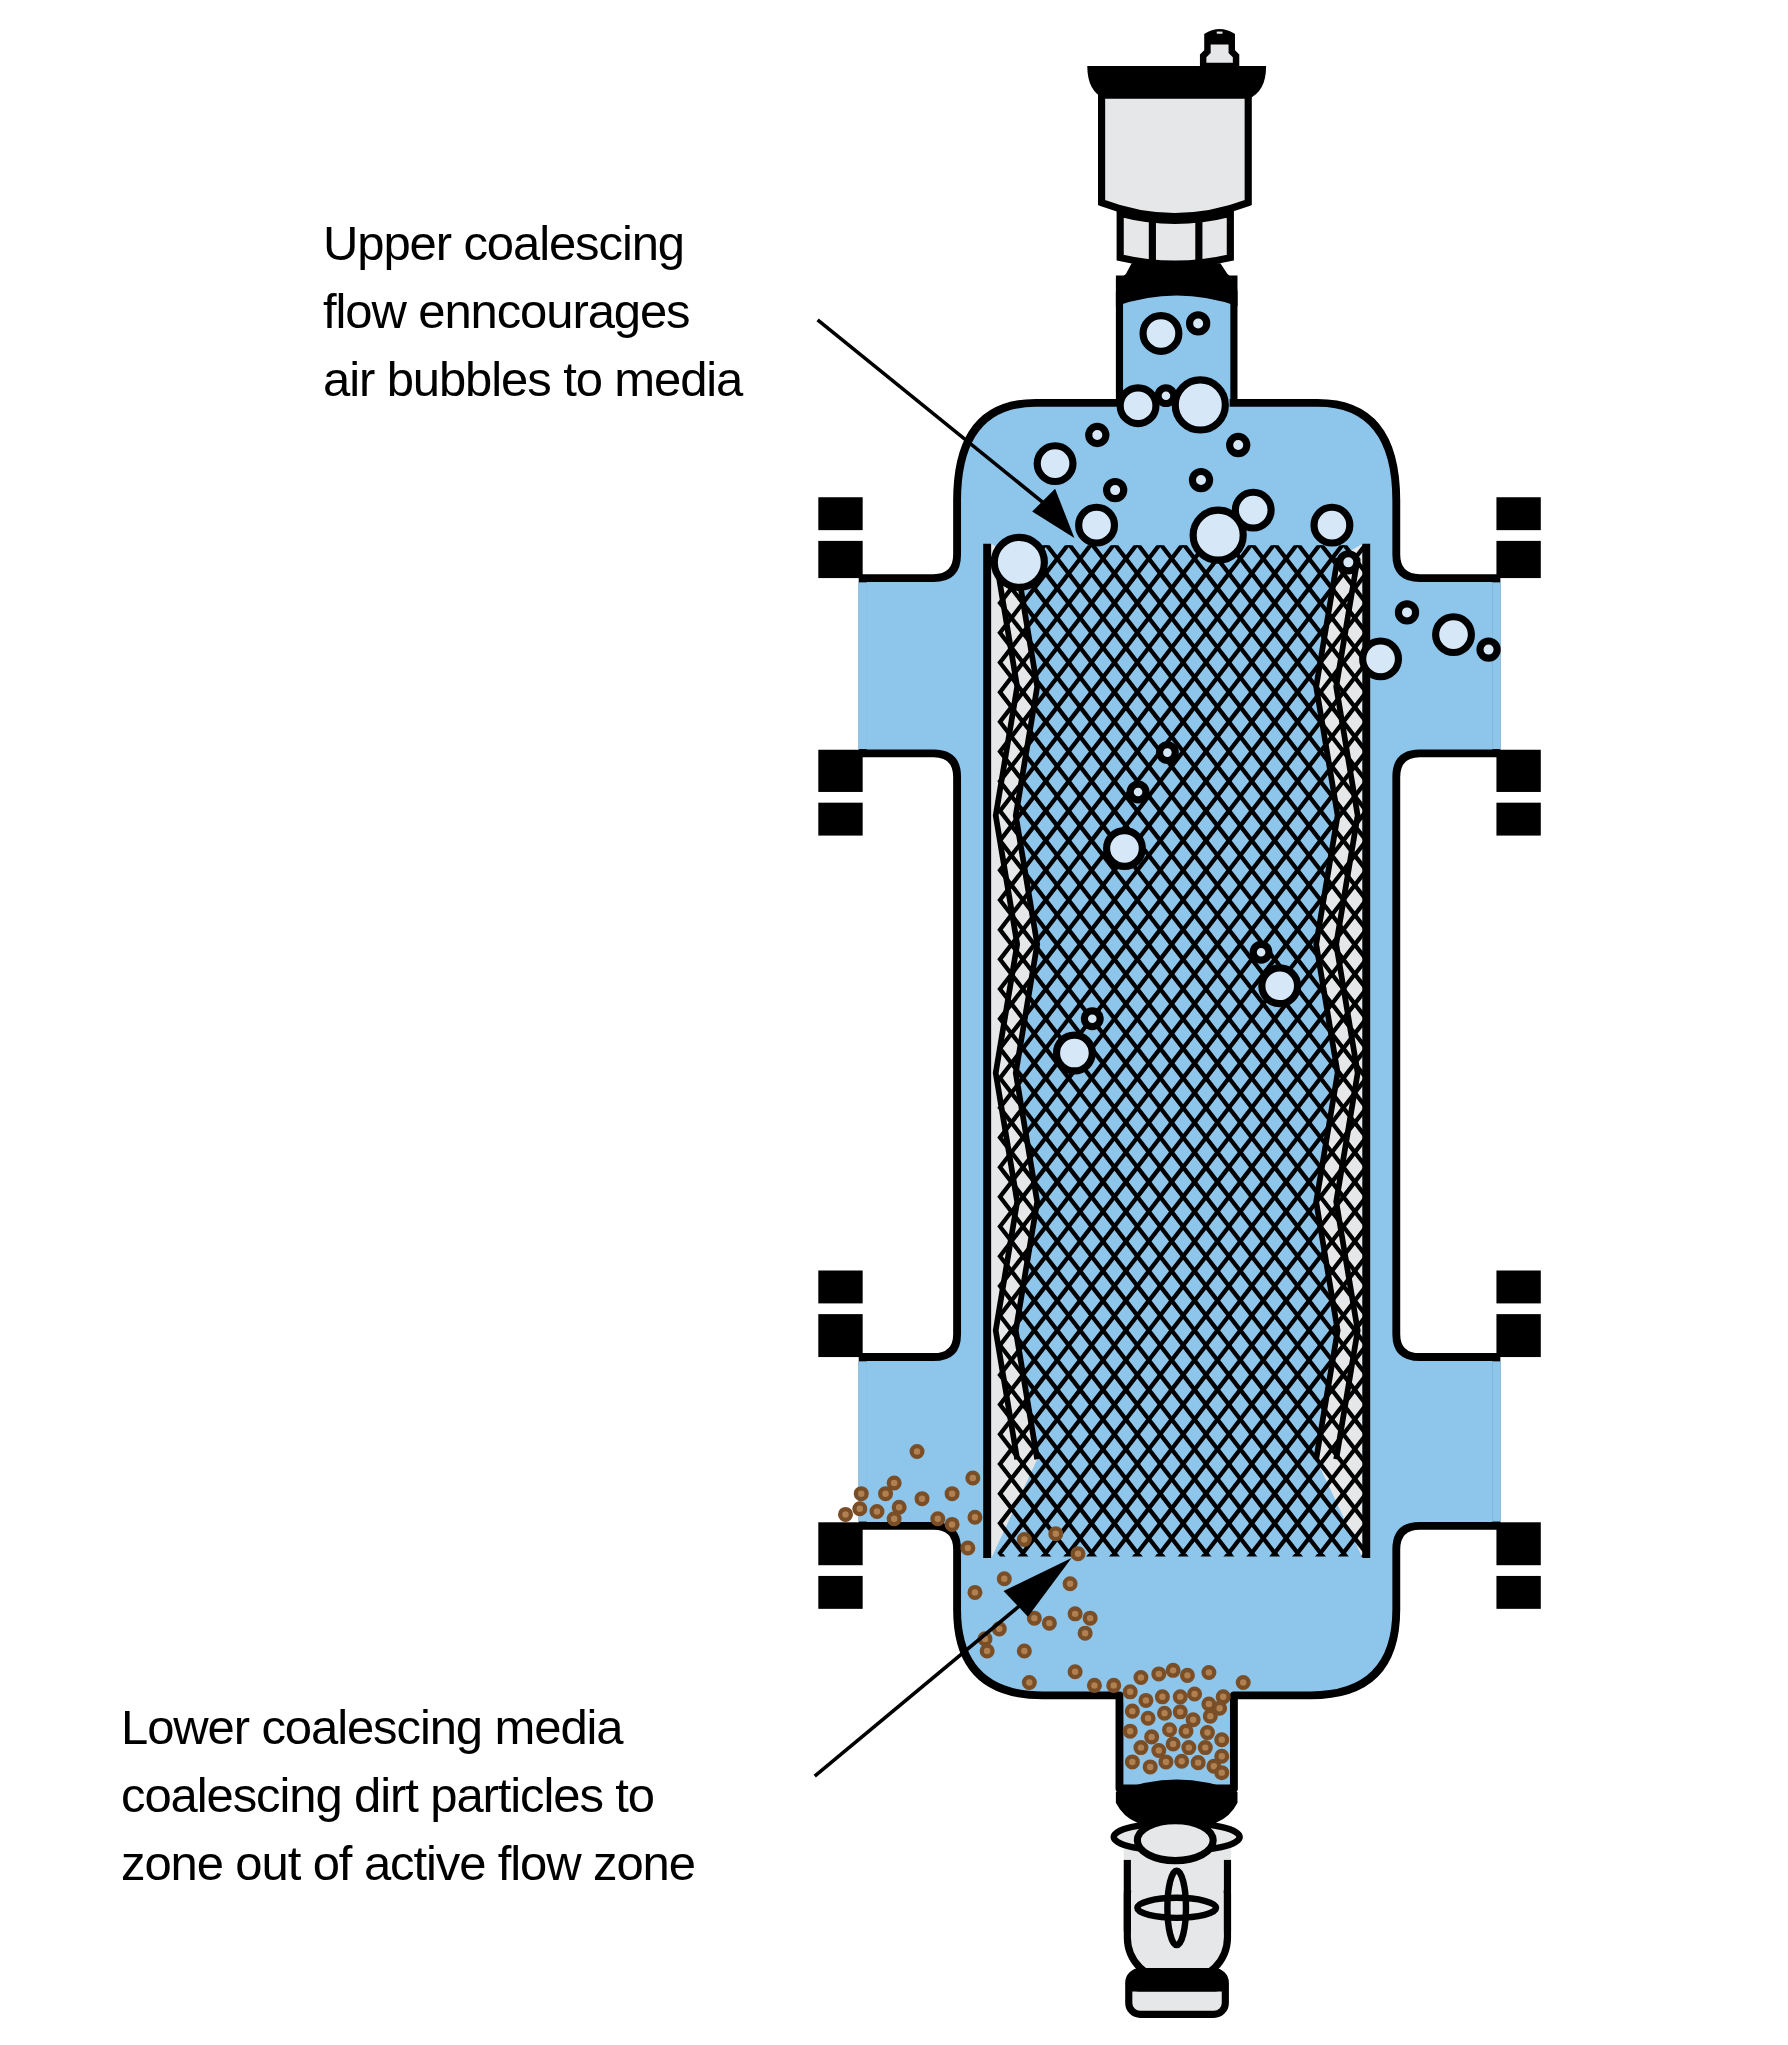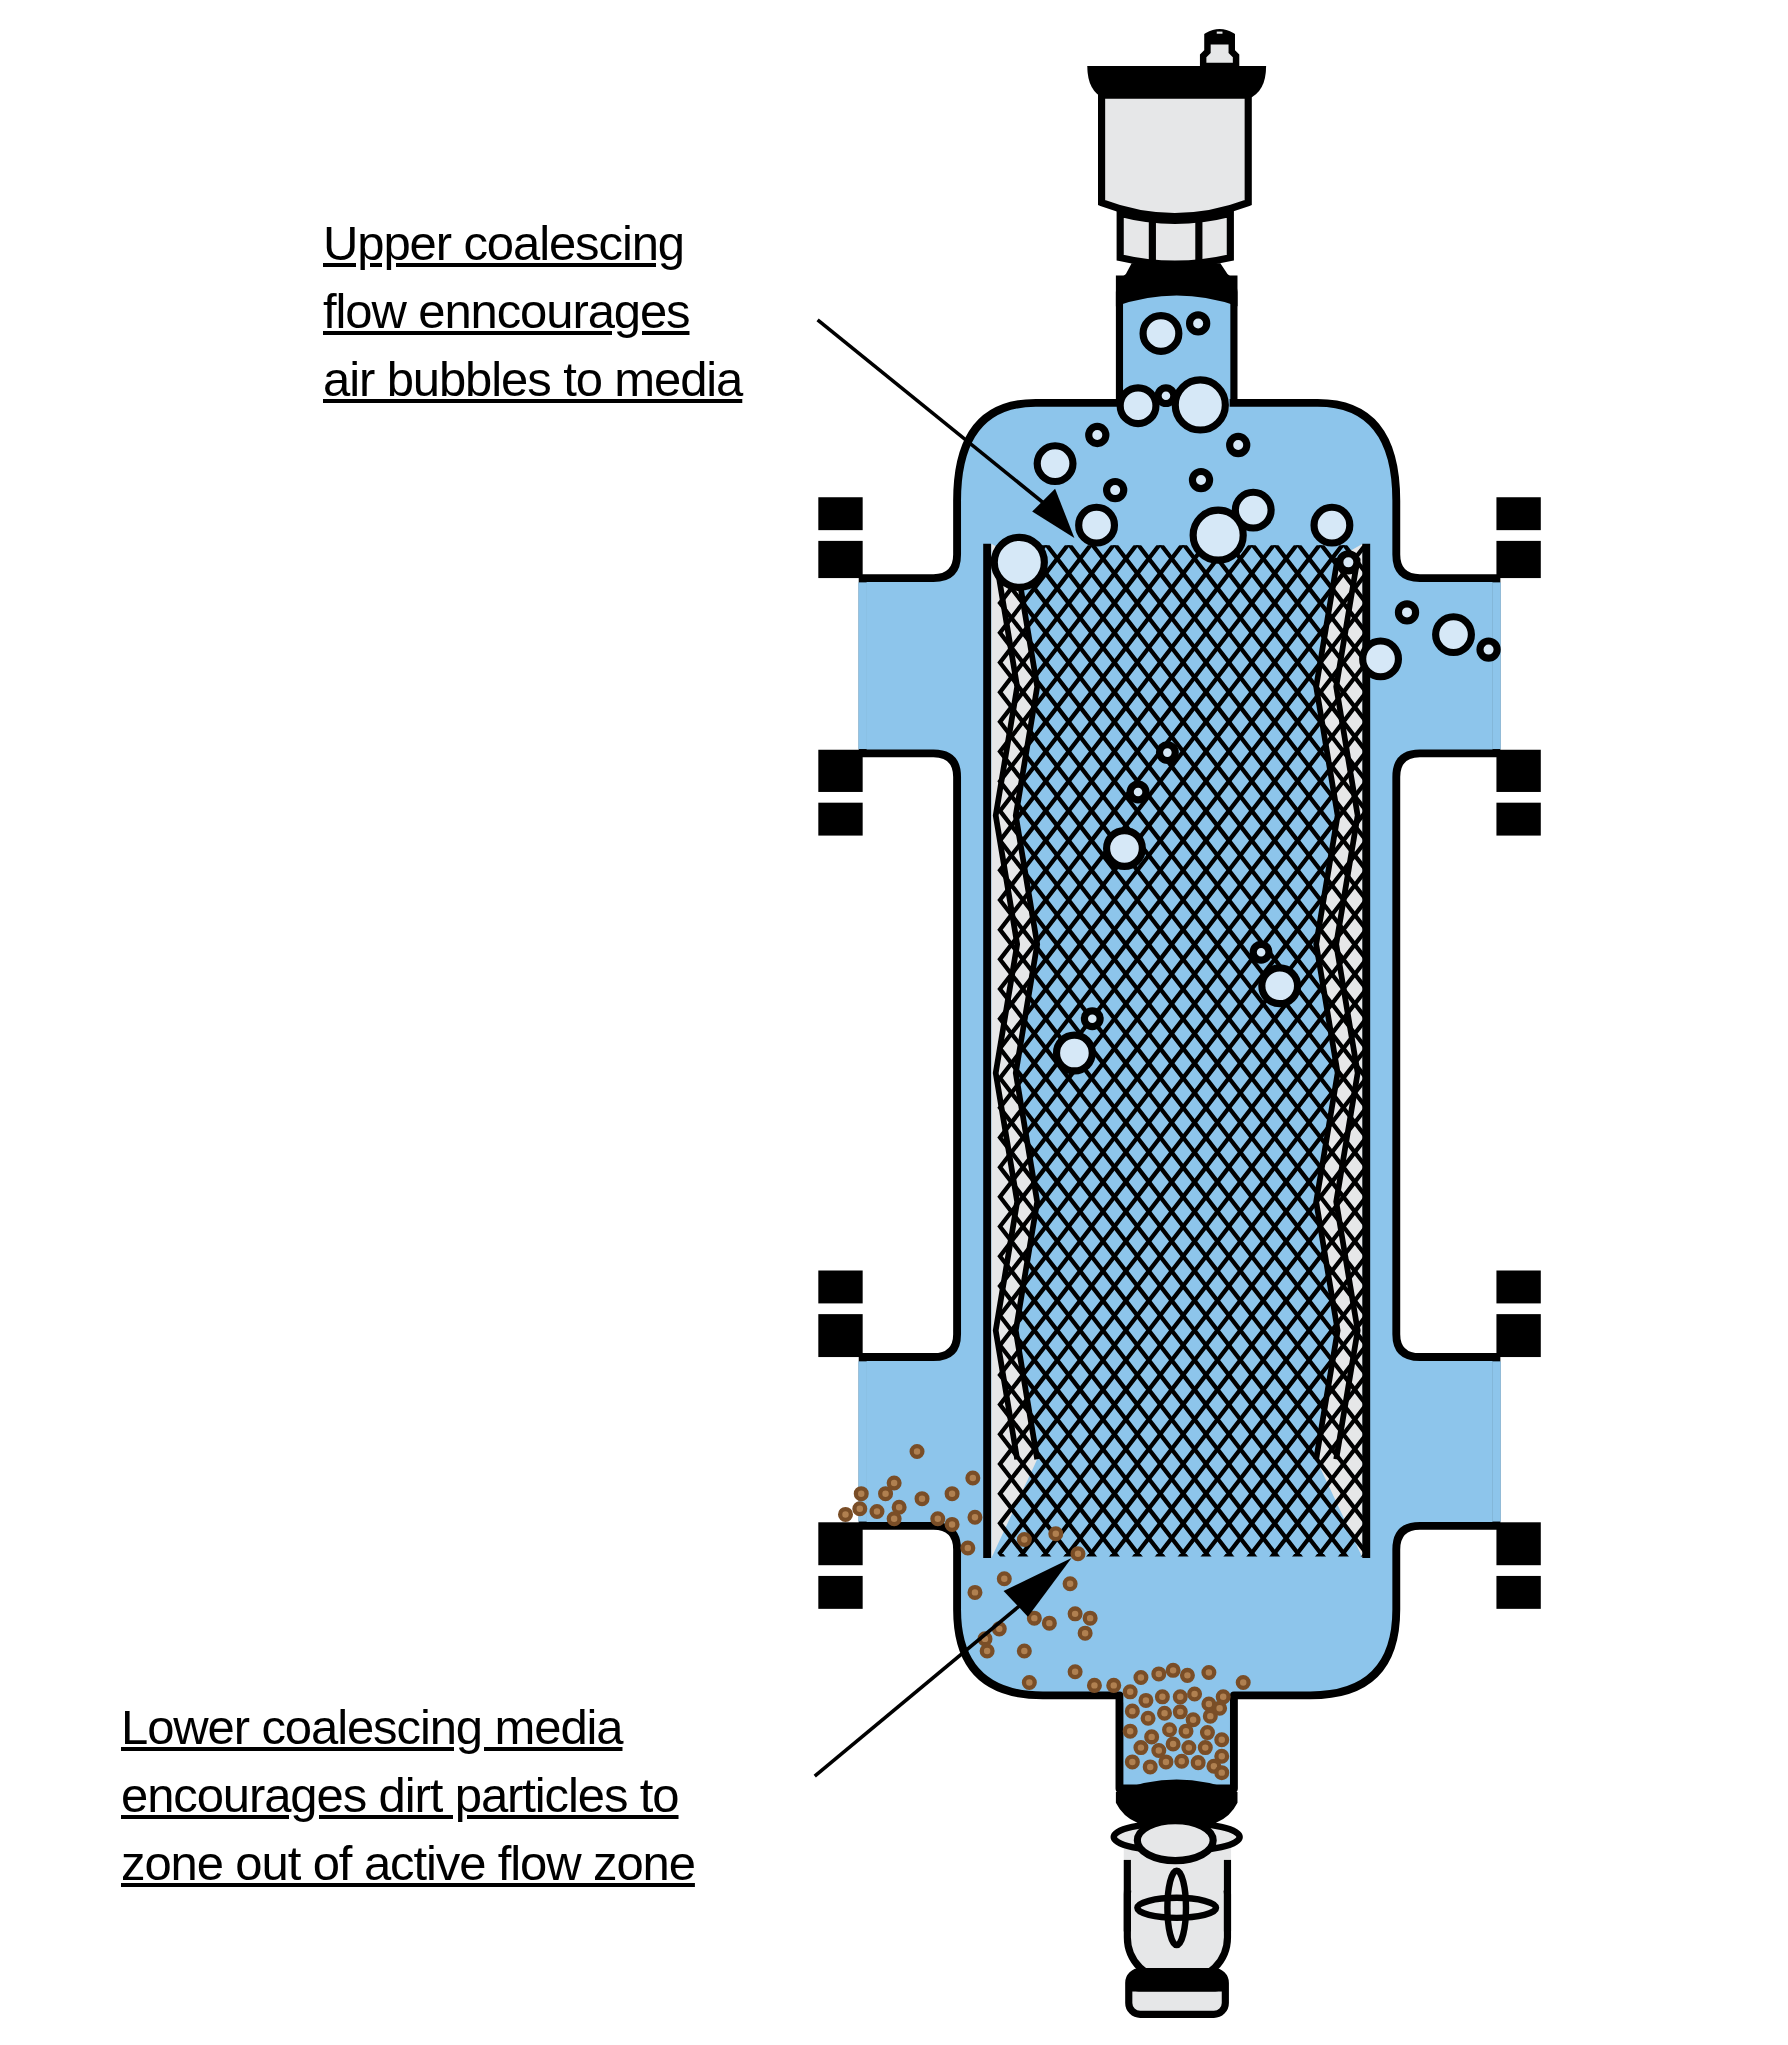--- a/index.html
+++ b/index.html
@@ -7,21 +7,21 @@
   #stage { position: absolute; left: 0; top: 0; width: 1789px; height: 2046px; }
   .label {
     position: absolute;
     font-family: "Liberation Sans", "DejaVu Sans", sans-serif;
     font-size: 49px;
     line-height: 68px;
     color: #000000;
     letter-spacing: -1.1px;
     white-space: nowrap;
   }
-  .label span { display: block; text-decoration: underline; }
+  .label span { display: block; }
   #upper-label { left: 323px; top: 209px; }
   #lower-label { left: 121px; top: 1693px; }
 </style>
 </head>
 <body>
 
 <svg id="stage" xmlns="http://www.w3.org/2000/svg" width="1789" height="2046" viewBox="0 0 2501 2860">
   <defs>
     <clipPath id="media-clip">
       <rect x="1384" y="762" width="522" height="1414"></rect>
@@ -289,16 +289,16 @@
 </svg>
 
 <div class="label" id="upper-label">
   <span>Upper coalescing</span>
   <span>flow enncourages</span>
   <span>air bubbles to media</span>
 </div>
 
 <div class="label" id="lower-label">
   <span>Lower coalescing media</span>
-  <span>encourages dirt particles to</span>
+  <span>coalescing dirt particles to</span>
   <span>zone out of active flow zone</span>
 </div>
 
 
 </body></html>

